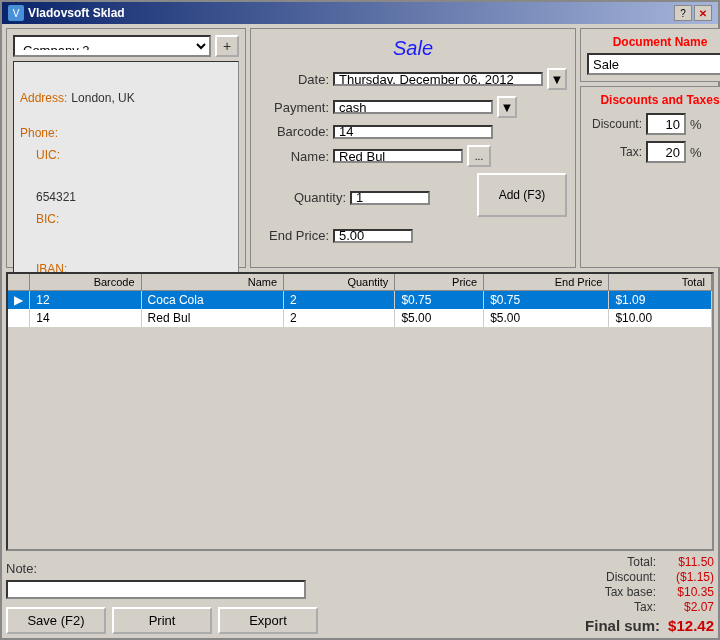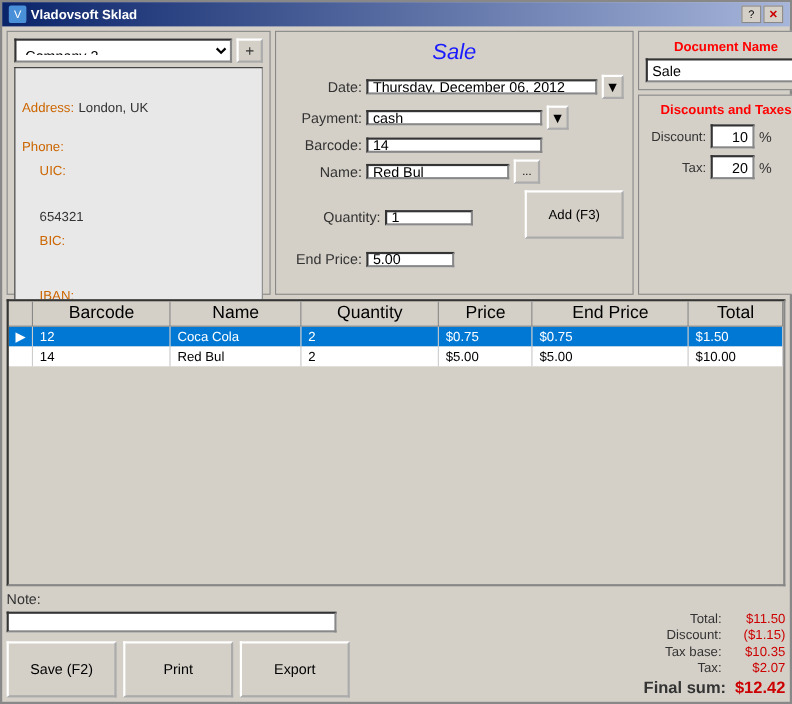--- a/index.html
+++ b/index.html
@@ -132,43 +132,43 @@
       background: #d4d0c8;
       overflow: hidden;
       position: relative;
     }
     .data-table { width: 100%; border-collapse: collapse; }
     .data-table th {
       background: #d4d0c8;
       border-bottom: 1px solid #888;
       border-right: 1px solid #888;
       padding: 2px 6px;
-      text-align: center;
+      text-align: right;
       font-weight: normal;
-      font-size: 16px;
+      font-size: 11px;
     }
     .data-table td {
       padding: 2px 6px;
       font-size: 12px;
       border-right: 1px solid #ccc;
     }
     .row-selected td { background: #0078d4; color: white; }
     .row-normal td { background: white; }
     .note-row { display: flex; align-items: center; gap: 6px; }
     .note-label { color: #333; }
     .note-input { flex: 1; border: 2px inset #888; background: white; height: 22px; max-width: 300px; }
     .summary-row { display: flex; gap: 8px; }
     .summary-label { text-align: right; color: #333; font-size: 12px; min-width: 70px; }
     .summary-value { color: #cc0000; font-size: 12px; min-width: 50px; text-align: right; }
     .final-row { display: flex; gap: 8px; align-items: center; }
     .final-label { font-size: 15px; font-weight: bold; color: #333; }
     .final-value { font-size: 15px; font-weight: bold; color: #cc0000; }
     .action-row { display: flex; gap: 6px; align-items: center; }
     .action-btn {
-      background: #d4d0c8; border: 2px outset #fff; padding: 16px 0;
+      background: #d4d0c8; border: 2px outset #fff; padding: 4px 0;
       cursor: pointer; font-size: 13px; width: 100px; text-align: center;
     }
 
     .bottom-full { display: flex; gap: 4px; align-items: flex-end; }
     .bottom-left { flex: 1; display: flex; flex-direction: column; gap: 4px; }
     .bottom-right { display: flex; flex-direction: column; align-items: flex-end; gap: 1px; min-width: 220px; }
 
     input { font-family: Arial, sans-serif; font-size: 13px; }
   </style>
 </head>
@@ -293,21 +293,21 @@
           </tr>
         </thead>
         <tbody id="table-body">
         <tr class="row-selected">
     <td style="width:16px;text-align:center;">▶</td>
     <td>12</td>
     <td>Coca Cola</td>
     <td>2</td>
     <td>$0.75</td>
     <td>$0.75</td>
-    <td>$1.50</td>
+    <td>$1.09</td>
   </tr>
             <tr class="row-normal">
     <td style="width:16px;text-align:center;"></td>
     <td>14</td>
     <td>Red Bul</td>
     <td>2</td>
     <td>$5.00</td>
     <td>$5.00</td>
     <td>$10.00</td>
   </tr>

